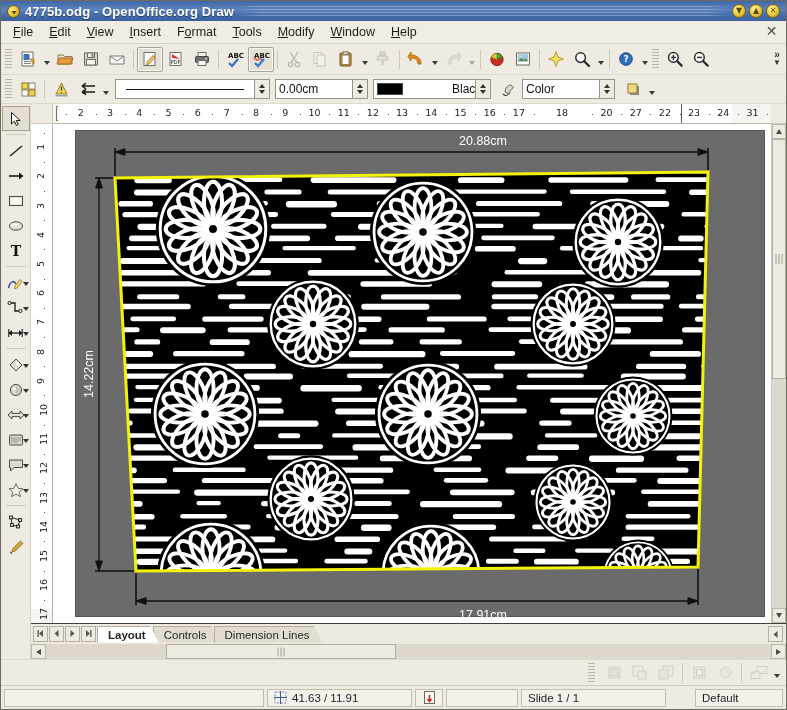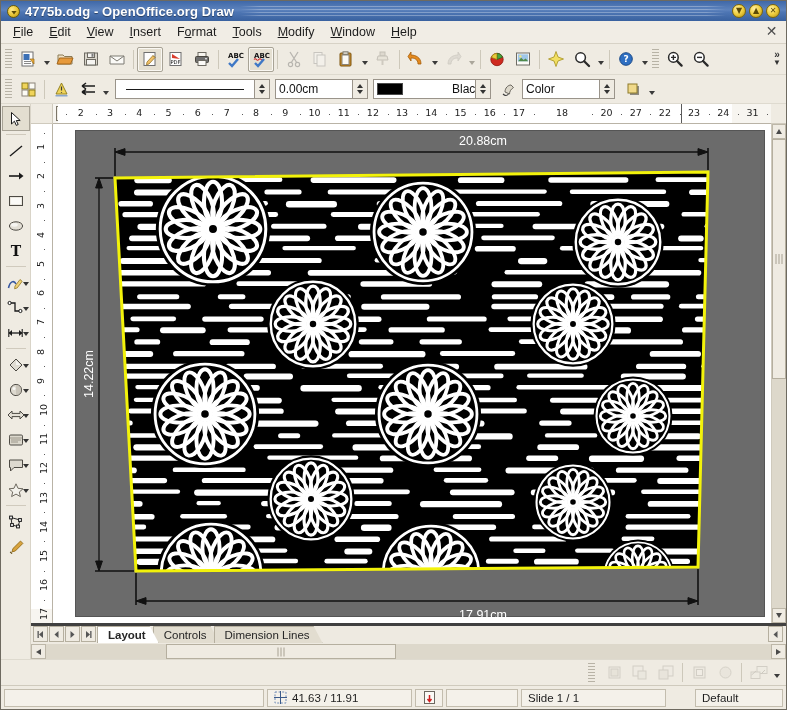--- a/index.html
+++ b/index.html
@@ -138,22 +138,22 @@
   .sb-track { flex:1 1 auto; background:#ddd8cb; position:relative;}
   .sb-thumb { position:absolute; background:#efebe2; border:1px solid #b5af9f; }
   .sb-thumb.v { left:0; right:0; top:0; height:240px; }
   .sb-thumb.h { top:0; bottom:0; left:120px; width:230px; }
   .sb-thumb .rid { position:absolute; left:50%; top:50%; transform:translate(-50%,-50%);
                    width:1px; height:10px; background:#a7a192;
                    box-shadow:-3px 0 0 #a7a192, 3px 0 0 #a7a192;}
   .sb-thumb.h .rid { width:1px;height:9px; box-shadow:-3px 0 0 #a7a192, 3px 0 0 #a7a192;}
 
   
-  .tabrow { height:21px; flex:0 0 21px; display:flex; align-items:flex-start;
-            background:#eeeae1; border-top:3px solid #404040; padding-left:2px;}
+  .tabrow { height:21px; flex:0 0 21px; display:flex; align-items:center;
+            background:#eeeae1; border-top:1px solid #404040; padding-left:2px;}
   .navbtn { width:15px; height:16px; border:1px solid #b5af9f; background:#efebe2; margin-right:1px;
             display:flex; align-items:center; justify-content:center; font-size:7px; color:#333;}
   .ltab { height:17px; padding:0 12px 0 10px; display:flex; align-items:center; font-size:11.5px;
           background:#e2ddd0; border:1px solid #b5af9f; border-bottom:none; margin-right:-6px;
           color:#262626;
           clip-path:polygon(0 0, calc(100% - 9px) 0, 100% 100%, 0 100%); position:relative;}
   .ltab.active { background:#ffffff; font-weight:bold; z-index:3; }
   .tabrow-spacer{flex:1 1 auto;}
   .hscroll { height:15px; flex:0 0 15px; display:flex; }
 

